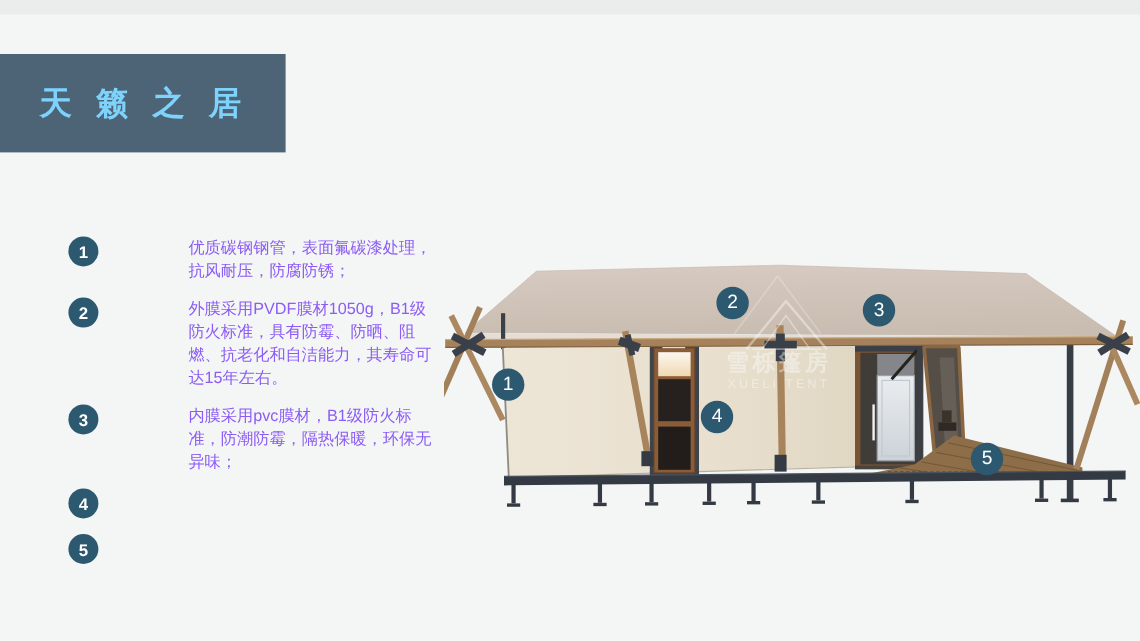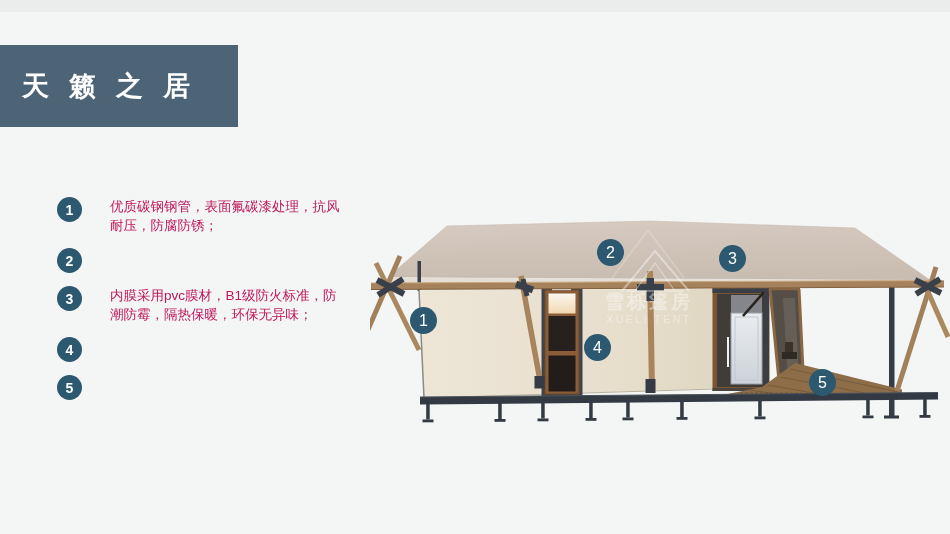--- a/index.html
+++ b/index.html
@@ -1,27 +1,27 @@
 <!DOCTYPE html>
 <html><head>
 <meta charset="utf-8">
 <style>
   html,body{margin:0;padding:0;}
   body{font-family:"Liberation Sans",sans-serif;}
   #stage{position:relative;width:950px;height:534px;background:#f4f5f5;overflow:hidden;}
   .top-strip{position:absolute;left:0;top:0;width:950px;height:12px;background:#ebeded;}
   .banner{position:absolute;left:0;top:45px;width:238px;height:82px;background:#4d6376;}
-  .banner-title{color:#ffffff;font-size:27px;font-weight:bold;letter-spacing:20px;
-    line-height:82px;padding-left:22px;white-space:nowrap;}
+  .banner-title{color:#7dd3fc;font-size:27px;font-weight:bold;letter-spacing:20px;
+    line-height:82px;padding-left:33px;white-space:nowrap;}
   .features{position:absolute;left:57px;top:197px;width:310px;}
   .feature{display:flex;align-items:flex-start;margin-bottom:13px;}
   .fnum{flex:0 0 25px;width:25px;height:25px;border-radius:50%;background:#2c5970;color:#fff;
     font-size:14px;font-weight:bold;display:flex;align-items:center;justify-content:center;
     margin-right:28px;}
-  .ftext{width:238px;font-size:13.5px;line-height:19px;color:#be185d;}
+  .ftext{width:238px;font-size:13.5px;line-height:19px;color:#8b5cf6;margin-left:47px;}
   .illustration{position:absolute;left:370px;top:210px;width:580px;height:230px;}
   .callout{position:absolute;width:27px;height:27px;border-radius:50%;background:#2c5970;
     color:#fff;font-size:16px;display:flex;align-items:center;justify-content:center;z-index:5;}
   #c1{left:410px;top:307px;} #c2{left:597px;top:239px;} #c3{left:719px;top:245px;}
   #c4{left:584px;top:334px;} #c5{left:809px;top:369px;}
 </style>
 </head>
 <body>
 
 <div id="stage">
@@ -31,20 +31,21 @@
     <div class="banner-title">天籁之居</div>
   </div>
 
   <div class="features">
     <div class="feature">
       <span class="fnum">1</span>
       <div class="ftext">优质碳钢钢管，表面氟碳漆处理，抗风耐压，防腐防锈；</div>
     </div>
     <div class="feature">
       <span class="fnum">2</span>
+      <div class="ftext">外膜采用PVDF膜材1050g，B1级防火标准，具有防霉、防晒、阻燃、抗老化和自洁能力，其寿命可达15年左右。</div>
     </div>
     <div class="feature">
       <span class="fnum">3</span>
       <div class="ftext">内膜采用pvc膜材，B1级防火标准，防潮防霉，隔热保暖，环保无异味；</div>
     </div>
     <div class="feature">
       <span class="fnum">4</span>
     </div>
     <div class="feature">
       <span class="fnum">5</span>

